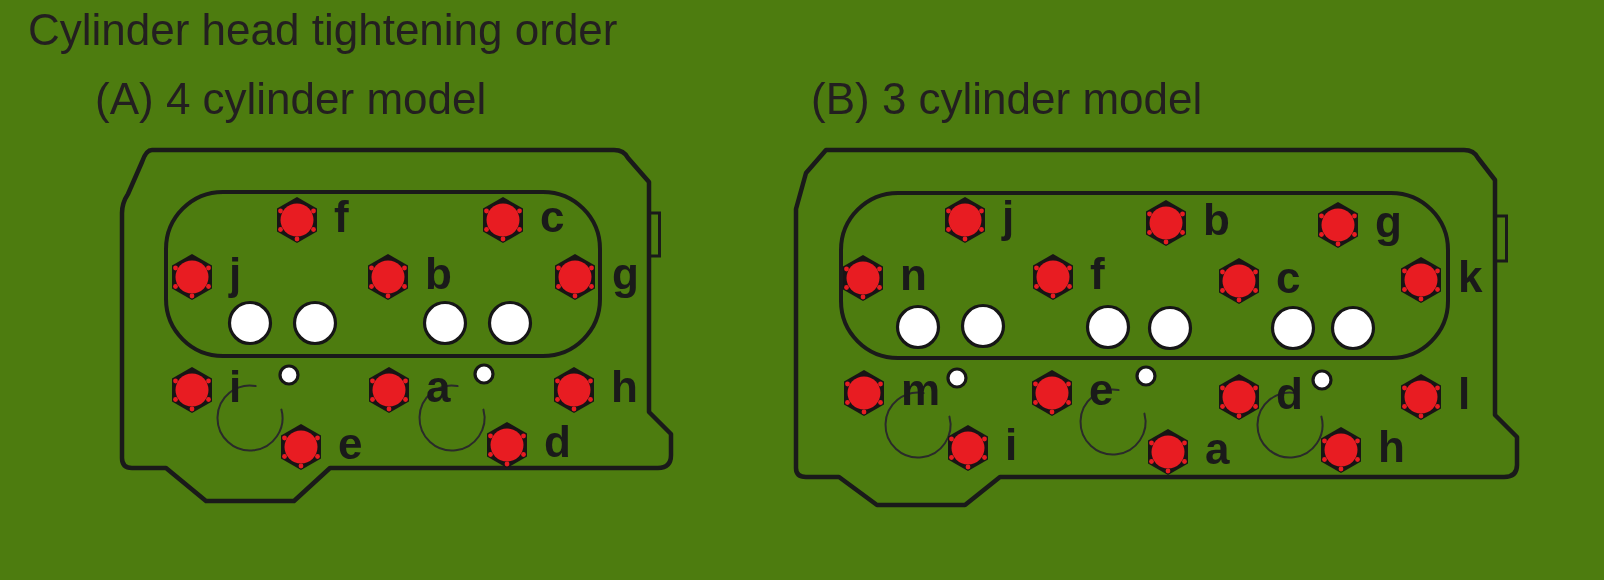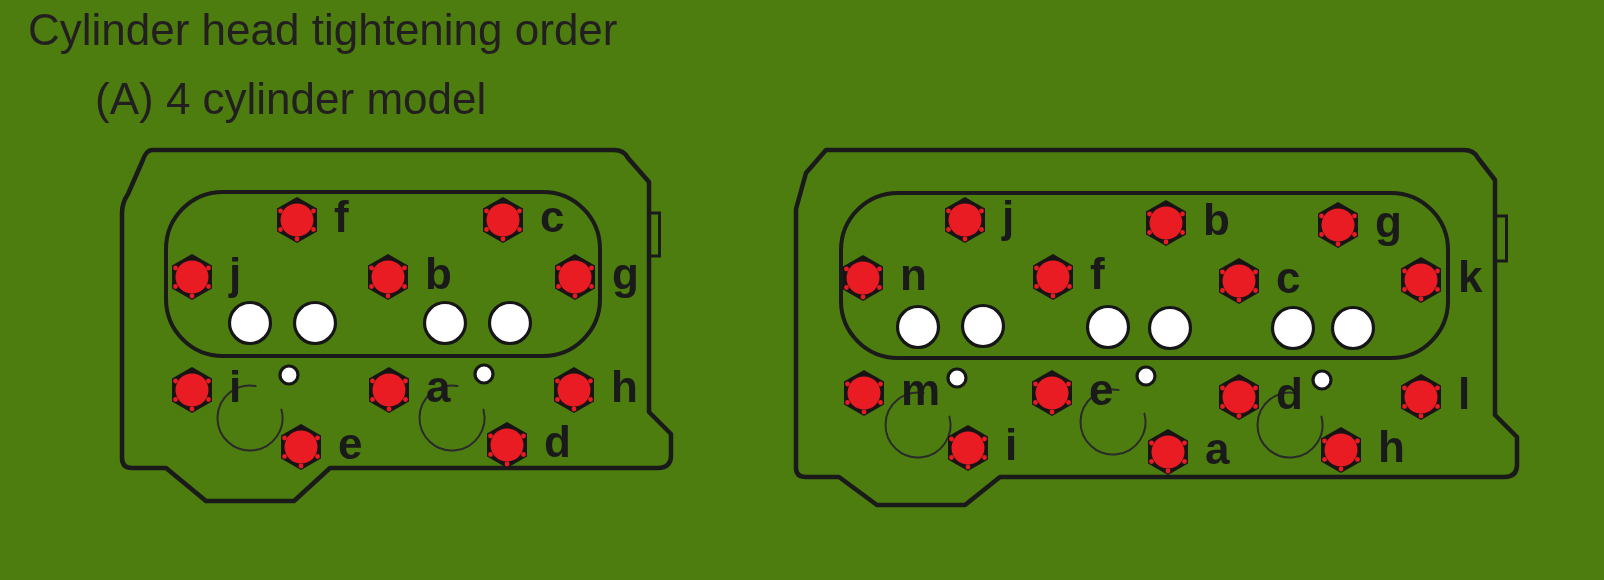--- a/index.html
+++ b/index.html
@@ -30,20 +30,21 @@
     font-size: 44px; font-weight: bold; fill: #1a1a1a;
   }
 </style>
 </head>
 <body>
 
 <div class="canvas">
 
   <div class="title">Cylinder head tightening order</div>
   <div class="subtitle subtitle-a">(A) 4 cylinder model</div>
+  <div class="subtitle subtitle-b">(B) 3 cylinder model</div>
 
   <svg class="diagram-layer" width="1604" height="580" viewBox="0 0 1604 580">
 
     <g>
       <path class="outline" d="M 152,150 L 614,150 Q 624,150 628,158 L 649,182 L 649,412 L 671,434 L 671,455
                Q 671,468 658,468 L 330,468 L 294,501 L 206,501 L 166,468 L 132,468
                Q 122,468 122,458 L 122,213 Q 122,203 128,194 L 142,162 Q 146,150 152,150 Z"></path>
       <rect class="tab" x="648.5" y="213" width="11" height="43"></rect>
       <rect class="stadium" x="166" y="192" width="434" height="164" rx="57" ry="57"></rect>
       <g>

